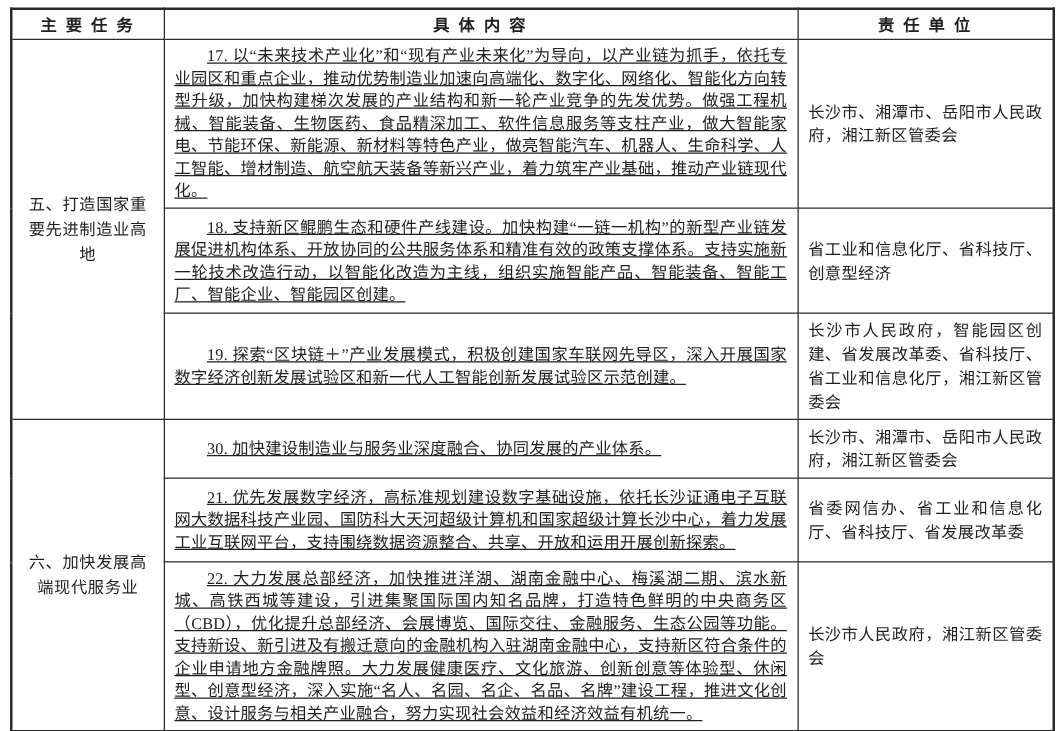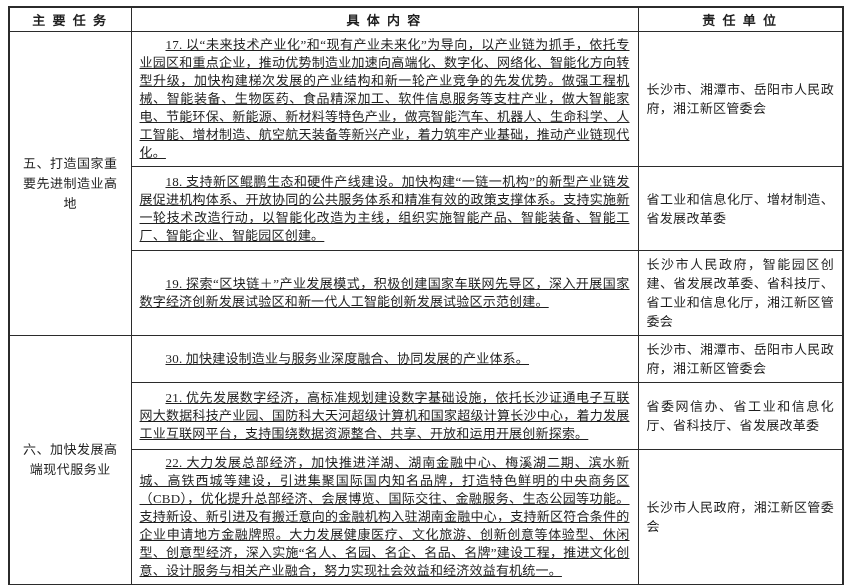--- a/index.html
+++ b/index.html
@@ -96,21 +96,21 @@
     <tbody>
 
       <tr class="r17">
         <td class="task-cell" rowspan="3">五、打造国家重要先进制造业高地</td>
         <td class="content-cell">17. 以“未来技术产业化”和“现有产业未来化”为导向，以产业链为抓手，依托专业园区和重点企业，推动优势制造业加速向高端化、数字化、网络化、智能化方向转型升级，加快构建梯次发展的产业结构和新一轮产业竞争的先发优势。做强工程机械、智能装备、生物医药、食品精深加工、软件信息服务等支柱产业，做大智能家电、节能环保、新能源、新材料等特色产业，做亮智能汽车、机器人、生命科学、人工智能、增材制造、航空航天装备等新兴产业，着力筑牢产业基础，推动产业链现代化。</td>
         <td class="resp-cell">长沙市、湘潭市、岳阳市人民政府，湘江新区管委会</td>
       </tr>
 
       <tr class="r18">
         <td class="content-cell">18. 支持新区鲲鹏生态和硬件产线建设。加快构建“一链一机构”的新型产业链发展促进机构体系、开放协同的公共服务体系和精准有效的政策支撑体系。支持实施新一轮技术改造行动，以智能化改造为主线，组织实施智能产品、智能装备、智能工厂、智能企业、智能园区创建。</td>
-        <td class="resp-cell">省工业和信息化厅、增材制造、省发展改革委</td>
+        <td class="resp-cell">省工业和信息化厅、省科技厅、创意型经济</td>
       </tr>
 
       <tr class="r19">
         <td class="content-cell">19. 探索“区块链＋”产业发展模式，积极创建国家车联网先导区，深入开展国家数字经济创新发展试验区和新一代人工智能创新发展试验区示范创建。</td>
         <td class="resp-cell">长沙市人民政府，智能园区创建、省发展改革委、省科技厅、省工业和信息化厅，湘江新区管委会</td>
       </tr>
 
       <tr class="r20">
         <td class="task-cell" rowspan="3">六、加快发展高端现代服务业</td>
         <td class="content-cell">30. 加快建设制造业与服务业深度融合、协同发展的产业体系。</td>

